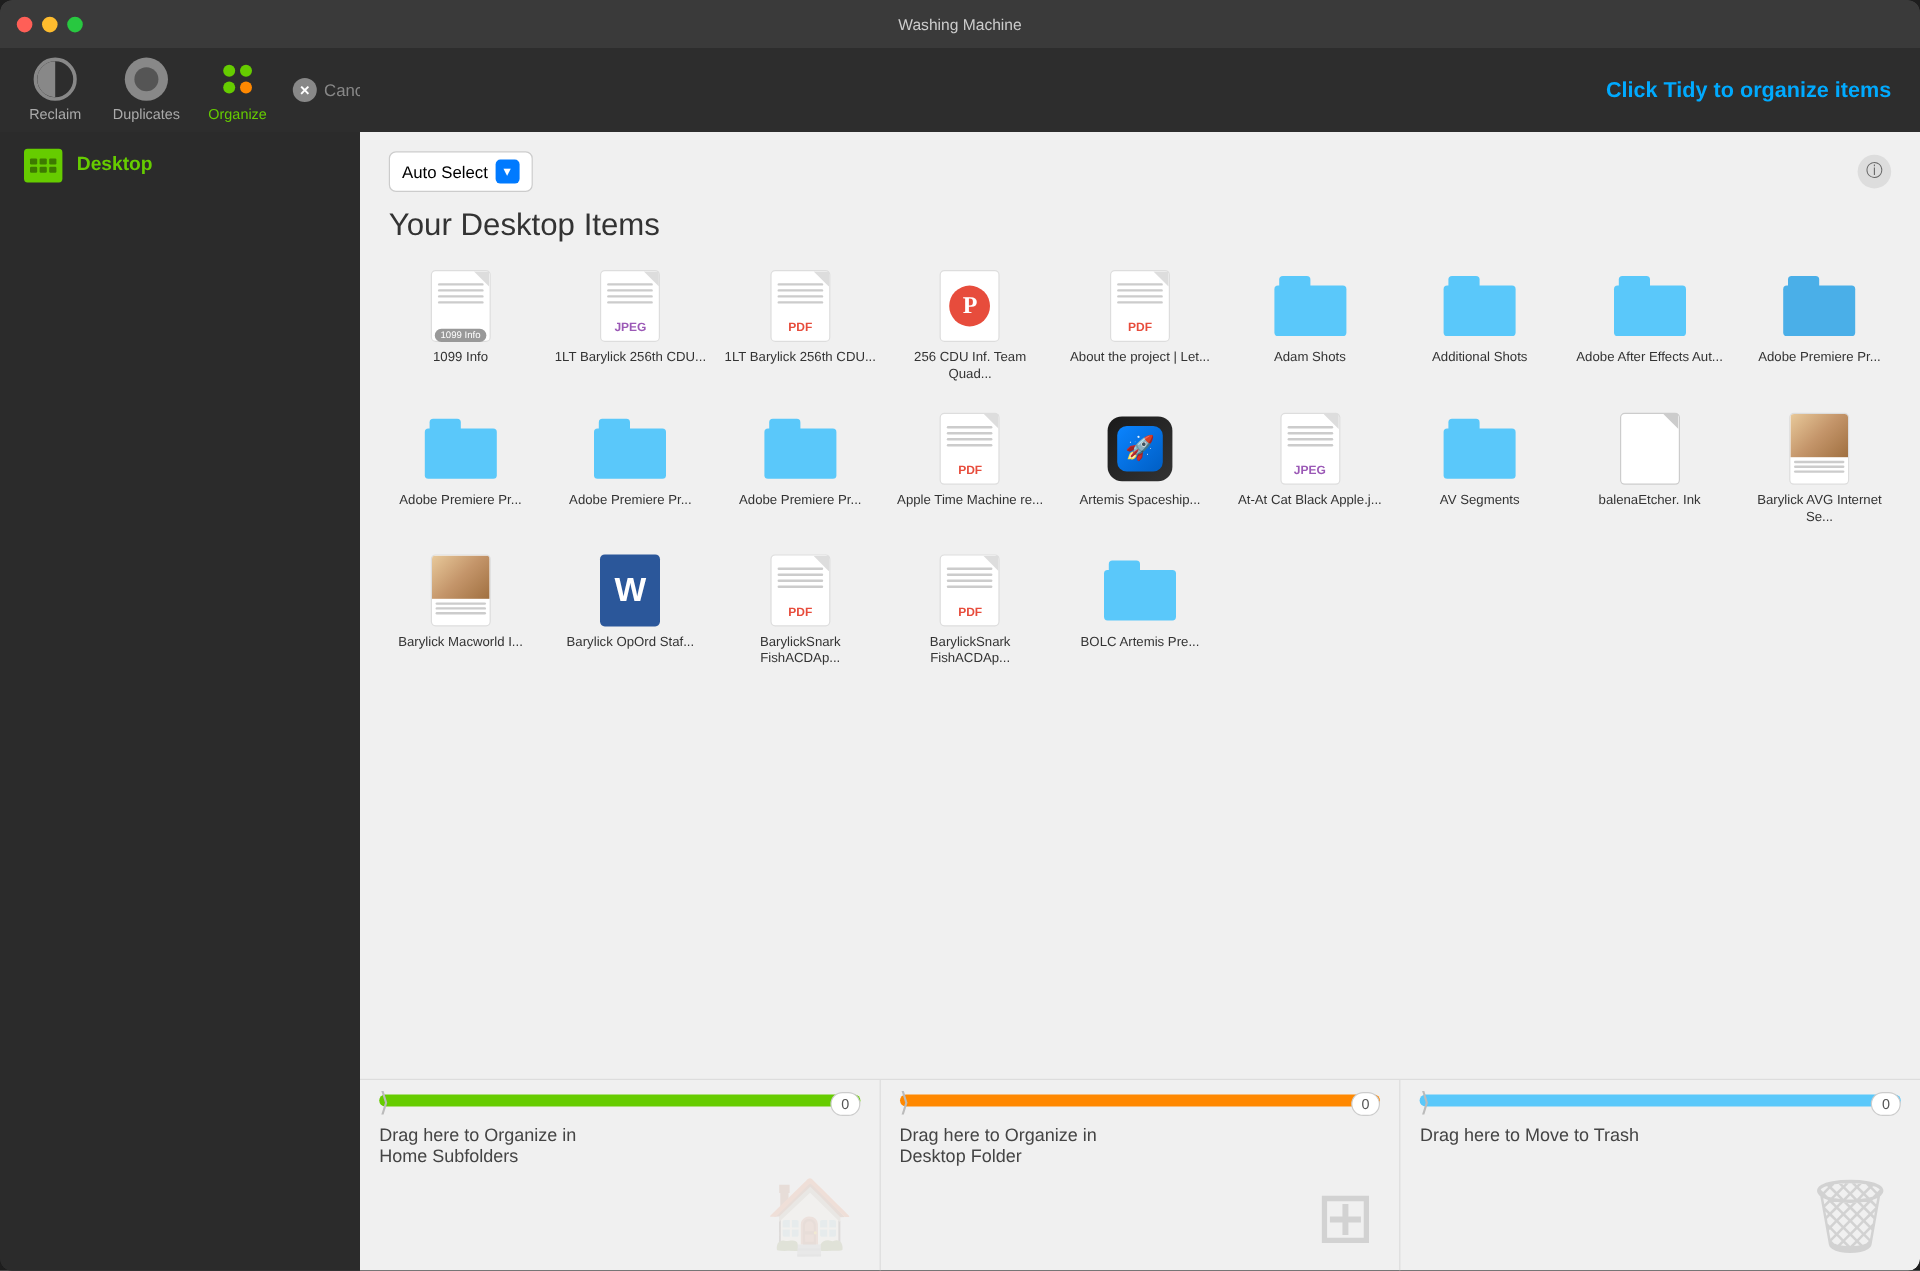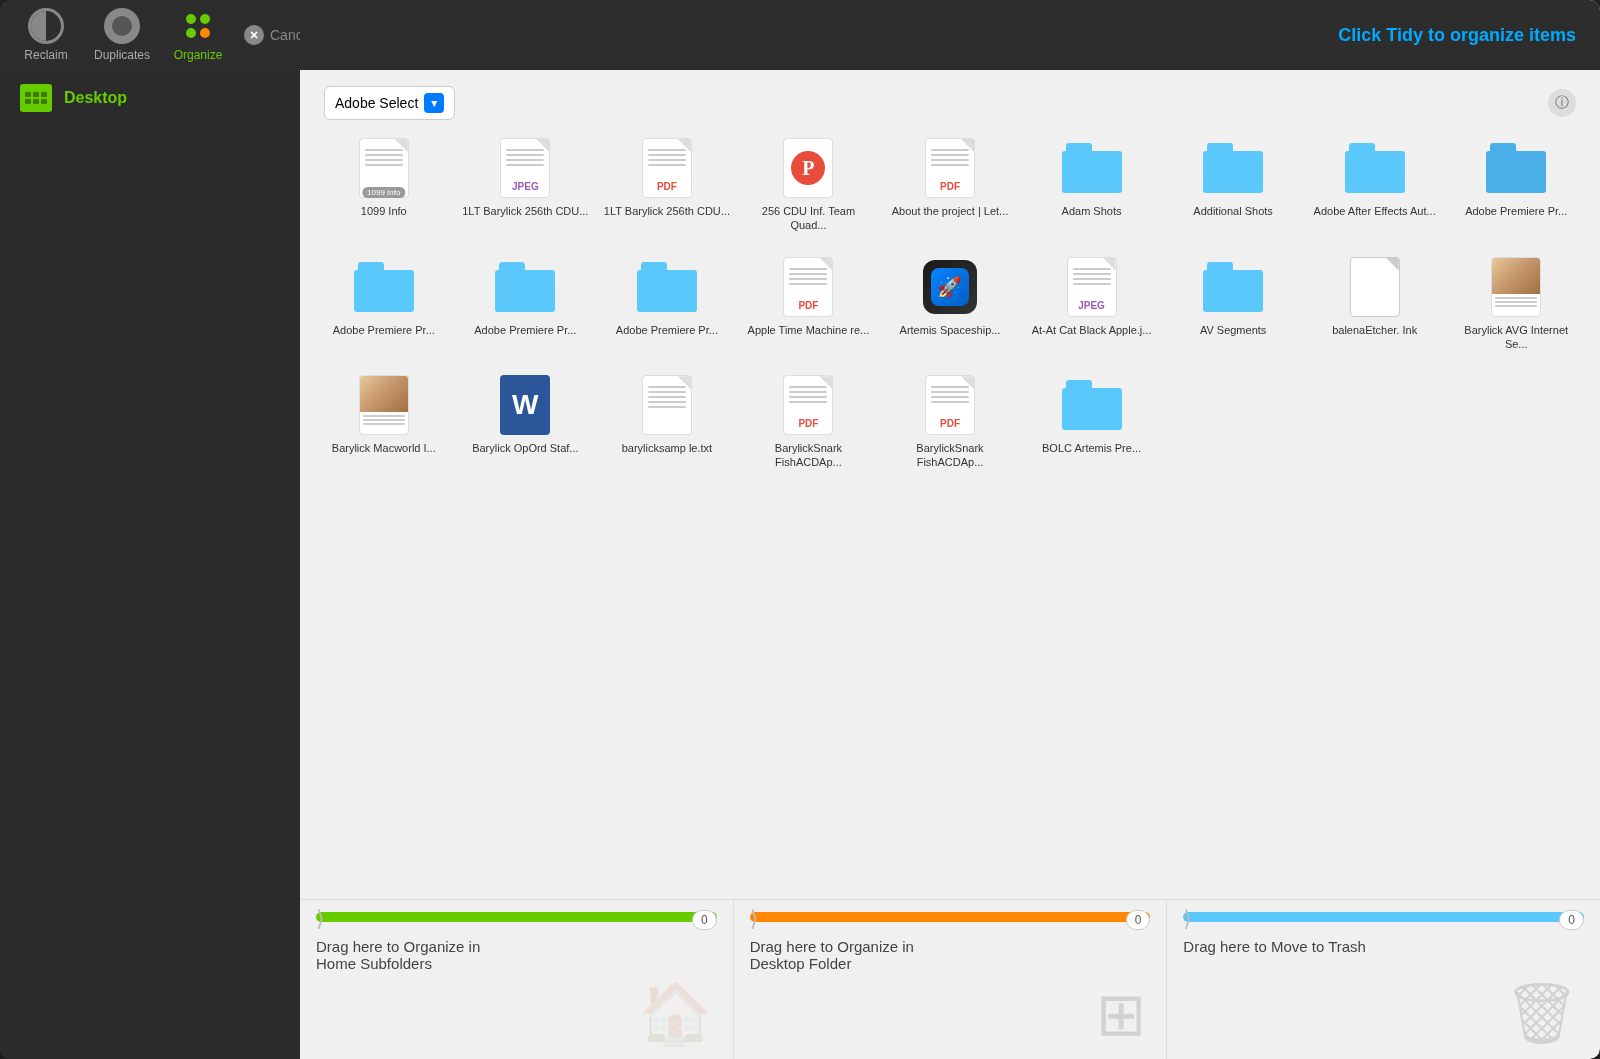--- a/index.html
+++ b/index.html
@@ -377,20 +377,28 @@
       width: 6px; height: 5px;
       background: rgba(0,0,0,0.4);
       border-radius: 1px;
     }
   </style>
 </head>
 <body>
 
 <div class="full-app">
 
+  <div class="titlebar">
+    <div class="titlebar-buttons">
+      <button class="titlebar-btn btn-close"></button>
+      <button class="titlebar-btn btn-min"></button>
+      <button class="titlebar-btn btn-max"></button>
+    </div>
+    <span class="titlebar-title">Washing Machine</span>
+  </div>
 
   <div class="app-main">
 
     <div class="sidebar-col">
 
       <div class="sidebar-toolbar-spacer">
 
         <div class="nav-item">
           <div class="nav-item-icon">
             <div class="reclaim-icon">
@@ -445,28 +453,29 @@
     <div class="content-col">
 
       <div style="height:70px; background:#2d2d2d; position:relative; display:flex; align-items:center; padding:0 24px; flex-shrink:0;">
 
 
         <span class="click-tidy-hint">Click Tidy to organize items</span>
       </div>
 
       <div class="content-header">
         <button class="auto-select-btn">
-          <span>Adobe Select</span>
+          <span>Auto Select</span>
           <div class="auto-select-dropdown">▾</div>
         </button>
         <button class="info-btn">
           <span>ⓘ</span>
         </button>
       </div>
 
+      <div class="section-title">Your Desktop Items</div>
 
       <div class="file-grid" id="file-grid">
       <div class="file-item">
             <div class="file-icon" style="position: relative;">
               <div style="width: 50px; height: 60px; background: white; border: 1px solid rgb(221, 221, 221); border-radius: 4px; position: relative; display: flex; align-items: flex-end; justify-content: center; padding-bottom: 5px;">
                 <div style="position: absolute; top: 0px; right: 0px; width: 13px; height: 13px; background: rgb(221, 221, 221); clip-path: polygon(0px 0px, 100% 100%, 100% 0px);"></div>
                 <div style="position: absolute; top: 10px; left: 5px; right: 5px; display: flex; flex-direction: column; gap: 3px;">
                   <div style="height: 2px; background: rgb(204, 204, 204); border-radius: 1px;"></div>
                   <div style="height: 2px; background: rgb(204, 204, 204); border-radius: 1px;"></div>
                   <div style="height: 2px; background: rgb(204, 204, 204); border-radius: 1px;"></div>
@@ -679,35 +688,20 @@
             </div>
             <div class="file-label">Barylick Macworld I...</div>
           </div>
           <div class="file-item">
             <div class="file-icon">
               <div style="width: 50px; height: 60px; background: rgb(43, 87, 154); border-radius: 4px; display: flex; align-items: center; justify-content: center;">
                 <span style="color: white; font-weight: 800; font-size: 28px;">W</span>
               </div>
             </div>
             <div class="file-label">Barylick OpOrd Staf...</div>
-          </div>
-          <div class="file-item">
-            <div class="file-icon">
-              <div style="width: 50px; height: 60px; background: white; border: 1px solid rgb(221, 221, 221); border-radius: 4px; position: relative; display: flex; align-items: center; justify-content: center;">
-                <div style="position: absolute; top: 0px; right: 0px; width: 13px; height: 13px; background: rgb(221, 221, 221); clip-path: polygon(0px 0px, 100% 100%, 100% 0px);"></div>
-                <div style="position: absolute; top: 10px; left: 5px; right: 5px; display: flex; flex-direction: column; gap: 3px;">
-                  <div style="height: 2px; background: rgb(204, 204, 204); border-radius: 1px;"></div>
-                  <div style="height: 2px; background: rgb(204, 204, 204); border-radius: 1px;"></div>
-                  <div style="height: 2px; background: rgb(204, 204, 204); border-radius: 1px;"></div>
-                  <div style="height: 2px; background: rgb(204, 204, 204); border-radius: 1px;"></div>
-                  <div style="height: 2px; background: rgb(204, 204, 204); border-radius: 1px;"></div>
-                </div>
-              </div>
-            </div>
-            <div class="file-label">barylicksamp le.txt</div>
           </div>
           <div class="file-item">
             <div class="file-icon">
               <div style="width: 50px; height: 60px; background: white; border: 1px solid rgb(221, 221, 221); border-radius: 4px; position: relative; display: flex; align-items: flex-end; justify-content: center; padding-bottom: 5px;">
                 <div style="position: absolute; top: 0px; right: 0px; width: 13px; height: 13px; background: rgb(221, 221, 221); clip-path: polygon(0px 0px, 100% 100%, 100% 0px);"></div>
                 <div style="position: absolute; top: 10px; left: 5px; right: 5px; display: flex; flex-direction: column; gap: 3px;">
                   <div style="height: 2px; background: rgb(204, 204, 204); border-radius: 1px;"></div>
                   <div style="height: 2px; background: rgb(204, 204, 204); border-radius: 1px;"></div>
                   <div style="height: 2px; background: rgb(204, 204, 204); border-radius: 1px;"></div>
                   <div style="height: 2px; background: rgb(204, 204, 204); border-radius: 1px;"></div>

